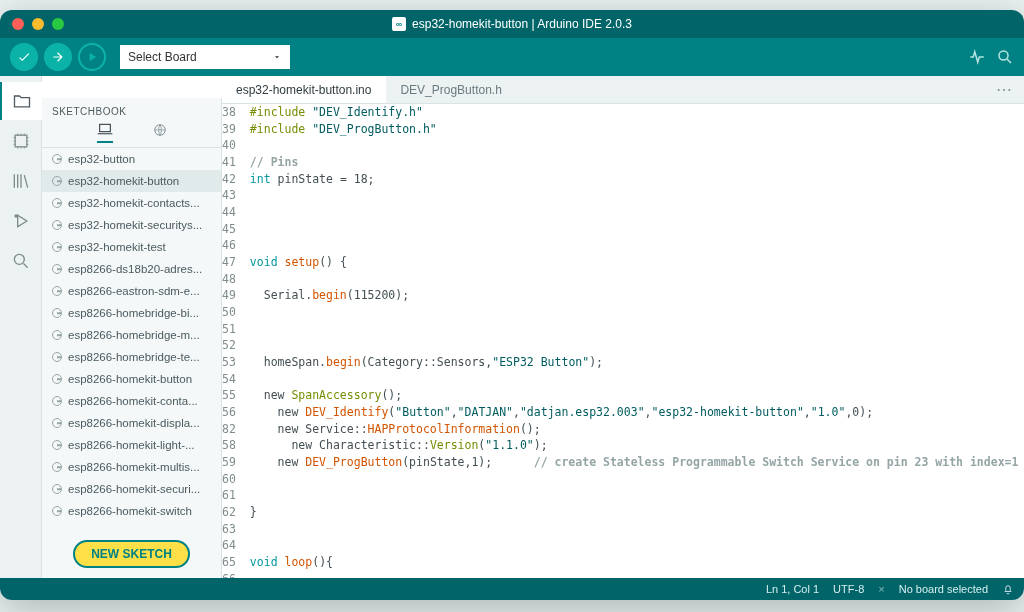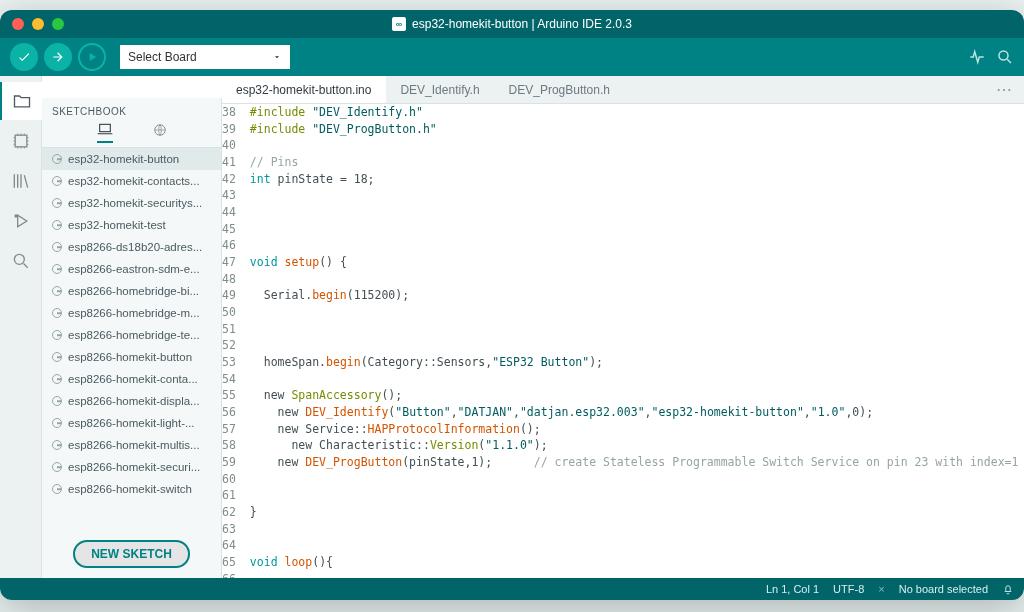--- a/index.html
+++ b/index.html
@@ -50,33 +50,33 @@
   .sidehead { font-size:10px; letter-spacing:0.5px; color:#4e5b61; padding:8px 10px 6px; }
   .sidetabs { display:flex; justify-content:center; gap:40px; padding-bottom:4px; border-bottom:1px solid var(--border); }
   .sidetabs .st { color:#4e5b61; cursor:pointer; padding-bottom:4px; border-bottom:2px solid transparent;}
   .sidetabs .st.active { border-bottom-color:var(--teal); color:#000;}
   .sketchlist { flex:1; overflow:auto; }
   .sketchitem { display:flex; align-items:center; gap:6px; padding:5px 10px; font-size:11.5px; color:#4a5a60; cursor:pointer; white-space:nowrap; overflow:hidden; text-overflow:ellipsis;}
   .sketchitem.selected { background:#e0eaea; }
   .sketchitem .ci { width:10px; height:10px; border:1.5px solid #95a5a6; border-radius:50%; flex-shrink:0; position:relative; }
   .sketchitem .ci::after { content:""; position:absolute; width:4px; height:1.5px; background:#95a5a6; top:50%; left:50%; transform:translateY(-50%);}
   .newsketch-wrap { padding:10px; display:flex; justify-content:center; }
-  .newsketch { border:2px solid var(--teal); color:var(--teal); background:#e5e5e5; border-radius:18px; padding:5px 16px; font-size:12px; font-weight:bold; cursor:pointer;}
+  .newsketch { border:2px solid var(--teal); color:var(--teal); background:#fde047; border-radius:18px; padding:5px 16px; font-size:12px; font-weight:bold; cursor:pointer;}
   
   .editor-area { flex:1; display:flex; flex-direction:column; min-width:0;}
   .file-tabs { height:28px; background:#ecf1f1; border-bottom:1px solid var(--border); display:flex; align-items:stretch; }
   .ftab { padding:0 14px; font-size:12px; display:flex; align-items:center; color:#6b7b82; background:transparent; cursor:pointer; border-right:1px solid transparent;}
   .ftab.active { background:#fff; color:#2f3b41; }
   .ftab-more { margin-left:auto; padding:0 12px; color:#8995a1; display:flex; align-items:center; cursor:pointer;}
   .code-scroll { flex:1; overflow:auto; background:#fff; }
   .code { display:table; font-family: "SF Mono", Menlo, Consolas, monospace; font-size:11.5px; line-height:1.45; padding-bottom:10px;}
   .row { display:table-row; }
   .gut { display:table-cell; width:46px; text-align:left; padding-right:14px; color:var(--gutter-num); user-select:none; font-variant-numeric:tabular-nums; background:#fff;}
   .ln { display:table-cell; white-space:pre; padding-right:20px; color:var(--code-default);} .tok-ty{color:var(--code-keyword);} .tok-fn{color:var(--code-function);}
-  .tok-cl{color:var(--code-class);} .tok-str{color:var(--code-string);} .tok-cm{color:var(--code-comment);}
+  .tok-cl{color:var(--code-class);} .tok-str{color:var(--code-string);} .tok-cm{color:var(--code-comment);font-weight:bold;}
   .tok-inc{color:#728e00;}
   
   .statusbar { height:22px; background:#006468; color:#d6efef; display:flex; align-items:center; justify-content:flex-end; font-size:11px; padding:8px 10px; gap:14px;}
   .statusbar .sep{opacity:.6}
   .statusbar .bell{width:12px;height:12px;}
   svg { display:block; }
 </style>
 </head>
 <body>
 
@@ -174,20 +174,24 @@
             </svg>
         </span>
         <span class="st">
           <svg width="14" height="14" viewBox="0 0 24 24">
               <circle cx="12" cy="12" r="9" fill="none" stroke="#7a8a90" stroke-width="1.6"></circle>
               <path fill="none" stroke="#7a8a90" stroke-width="1.2" d="M3 12h18M12 3c3 3 3 15 0 18M12 3c-3 3-3 15 0 18"></path>
             </svg>
         </span>
       </div>
       <div class="sketchlist" id="sketchlist">
+          <div class="sketchitem">
+            <span class="ci"></span>
+            <span>esp32-button</span>
+          </div>
           <div class="sketchitem selected">
             <span class="ci"></span>
             <span>esp32-homekit-button</span>
           </div>
           <div class="sketchitem">
             <span class="ci"></span>
             <span>esp32-homekit-contacts...</span>
           </div>
           <div class="sketchitem">
             <span class="ci"></span>
@@ -247,21 +251,20 @@
           </div>
         </div>
       <div class="newsketch-wrap">
         <button class="newsketch">NEW SKETCH</button>
       </div>
     </div>
 
     <div class="editor-area">
       <div class="file-tabs" id="filetabs">
           <div class="ftab active">esp32-homekit-button.ino</div>
-          <div class="ftab">DEV_Identify.h</div>
           <div class="ftab">DEV_ProgButton.h</div>
           <div class="ftab-more">⋯</div>
         </div>
       <div class="code-scroll">
         <div class="code" id="code">
             <div class="row">
               <div class="gut">38</div>
               <div class="ln"><span class="tok-inc">#include </span><span class="tok-str">"DEV_Identify.h"</span></div>
             </div>
             <div class="row">
@@ -330,21 +333,21 @@
             </div>
             <div class="row">
               <div class="gut">55</div>
               <div class="ln"><span>  new </span><span class="tok-cl">SpanAccessory</span><span>();</span></div>
             </div>
             <div class="row">
               <div class="gut">56</div>
               <div class="ln"><span>    new </span><span class="tok-fn">DEV_Identify</span><span>(</span><span class="tok-str">"Button"</span><span>,</span><span class="tok-str">"DATJAN"</span><span>,</span><span class="tok-str">"datjan.esp32.003"</span><span>,</span><span class="tok-str">"esp32-homekit-button"</span><span>,</span><span class="tok-str">"1.0"</span><span>,0);</span></div>
             </div>
             <div class="row">
-              <div class="gut">57</div>
+              <div class="gut">82</div>
               <div class="ln"><span>    new Service::</span><span class="tok-fn">HAPProtocolInformation</span><span>();</span></div>
             </div>
             <div class="row">
               <div class="gut">58</div>
               <div class="ln"><span>      new Characteristic::</span><span class="tok-cl">Version</span><span>(</span><span class="tok-str">"1.1.0"</span><span>);</span></div>
             </div>
             <div class="row">
               <div class="gut">59</div>
               <div class="ln"><span>    new </span><span class="tok-fn">DEV_ProgButton</span><span>(pinState,1);      </span><span class="tok-cm">// create Stateless Programmable Switch Service on pin 23 with index=1</span></div>
             </div>

